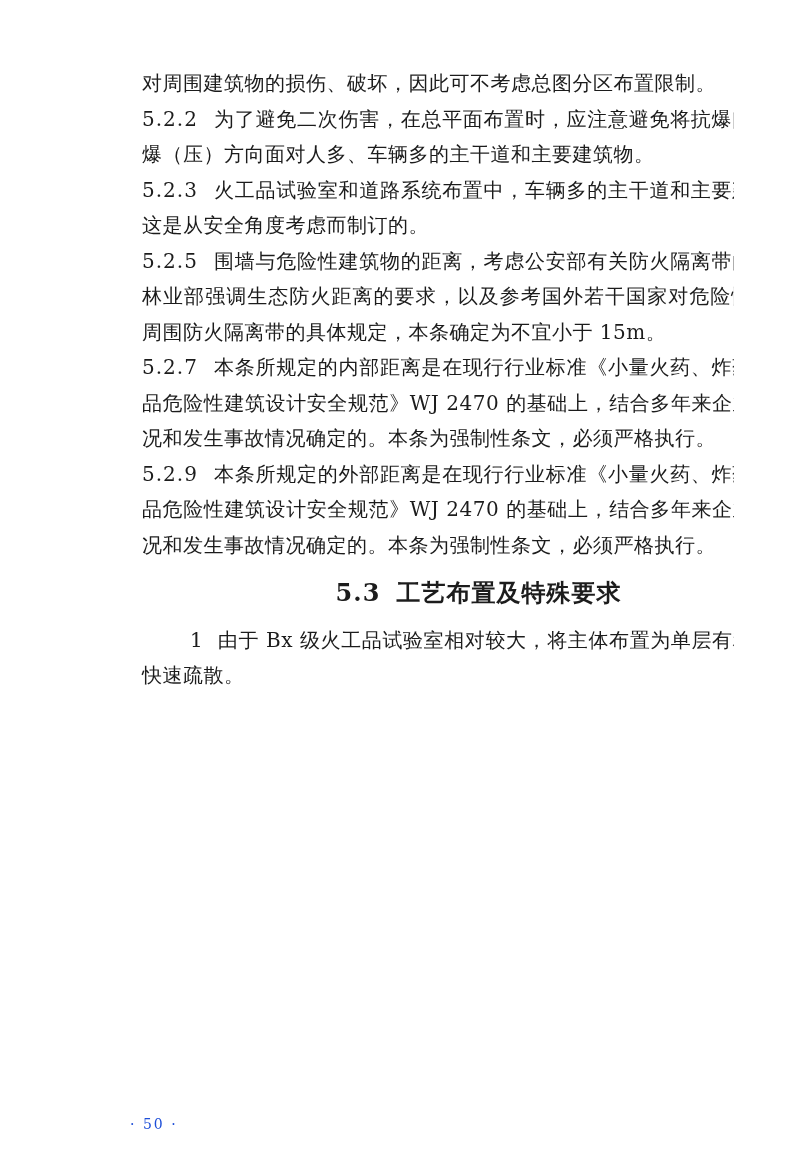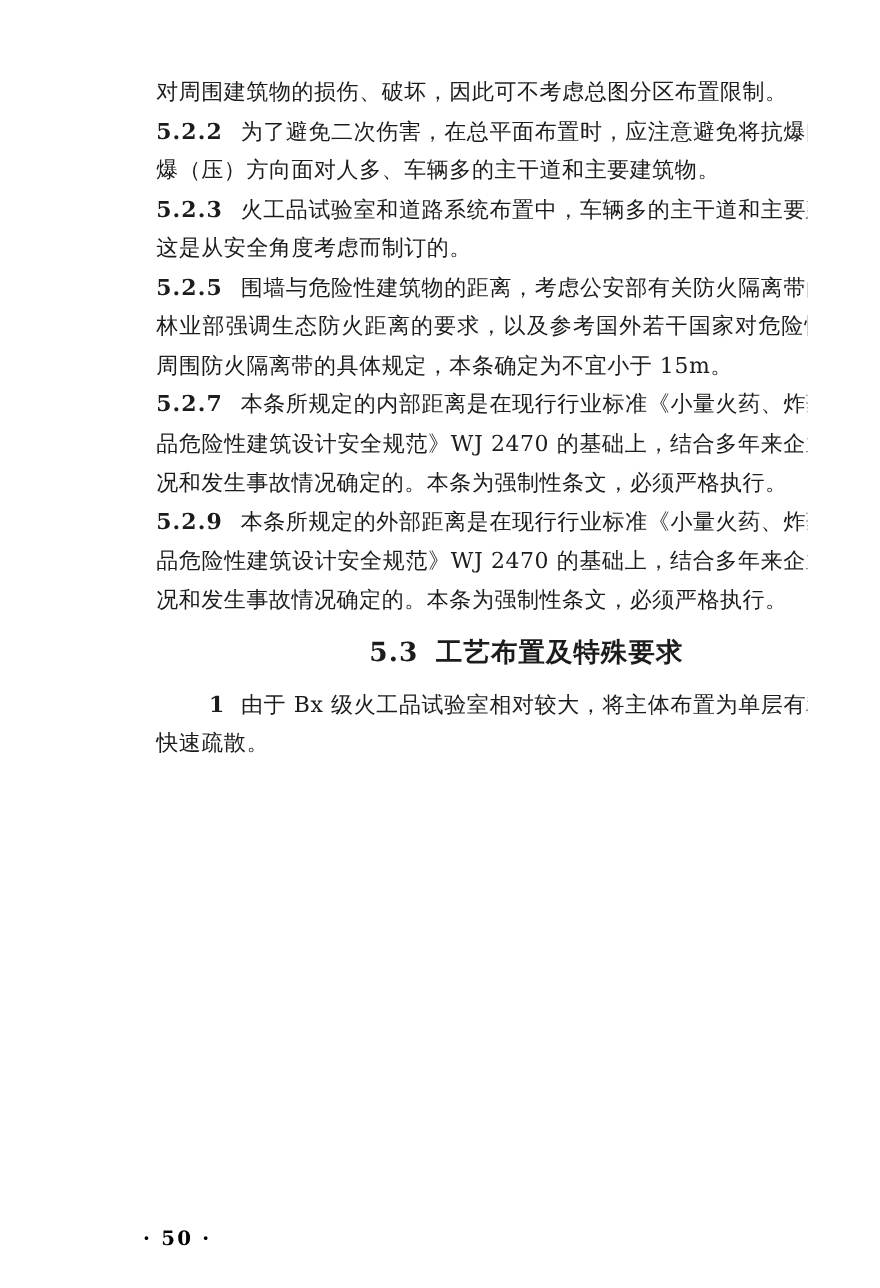--- a/index.html
+++ b/index.html
@@ -24,21 +24,21 @@
   }
   .para {
     margin: 0;
     font-size: 20px;
     line-height: 35.5px;
     text-align: justify;
     letter-spacing: 0.5px;
     word-break: break-all;
   }
   .para .num {
-    font-weight: 700;
+    font-weight: 400;
     margin-right: 16px;
     letter-spacing: 1px;
   }
   .para.sub {
     text-indent: 48px;
   }
   .para.sub .num {
     margin-right: 14px;
   }
   .heading {
@@ -49,24 +49,23 @@
     text-align: center;
     letter-spacing: 1px;
   }
   .heading .hnum {
     margin-right: 16px;
   }
   .footer {
     position: absolute;
     left: 64px;
     top: 1108px;
-    font-size: 18px;
+    font-size: 14px;
     letter-spacing: 2px;
-    color: #000000;
-    font-weight: bold;
+    color: #1d4ed8;
   }
 </style>
 </head>
 <body>
 
 <div class="page">
   <div class="content">
 
     <p class="para"><span>对周围建筑物的损伤、破坏，因此可不考虑总图分区布置限制。</span></p>
 

